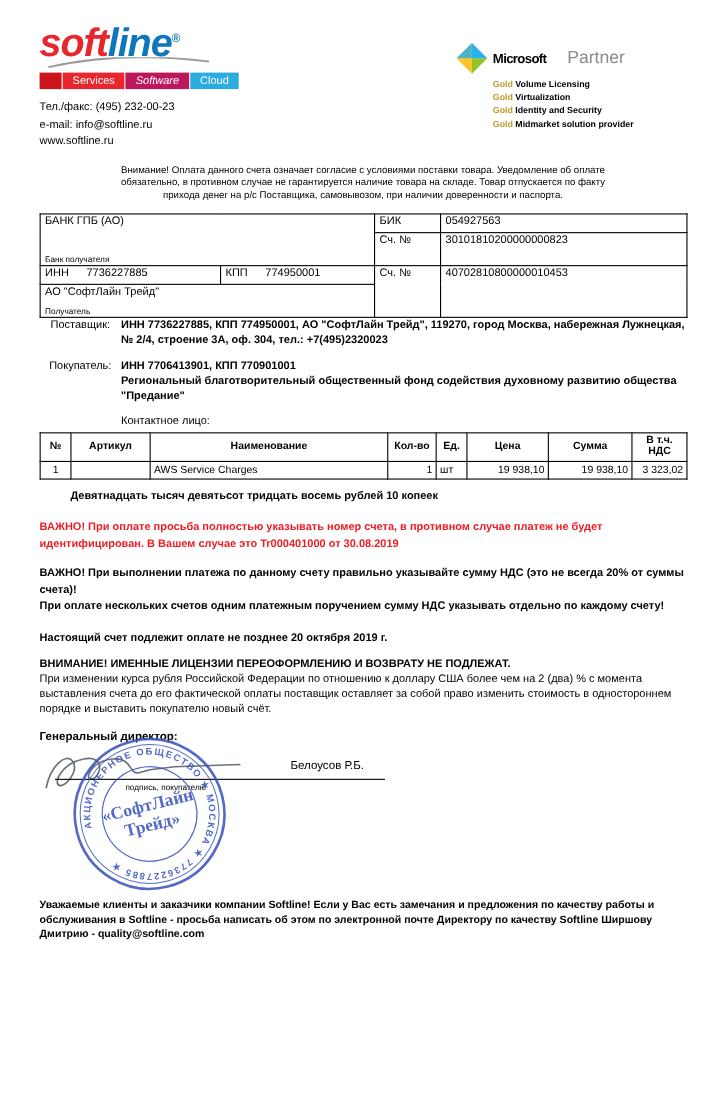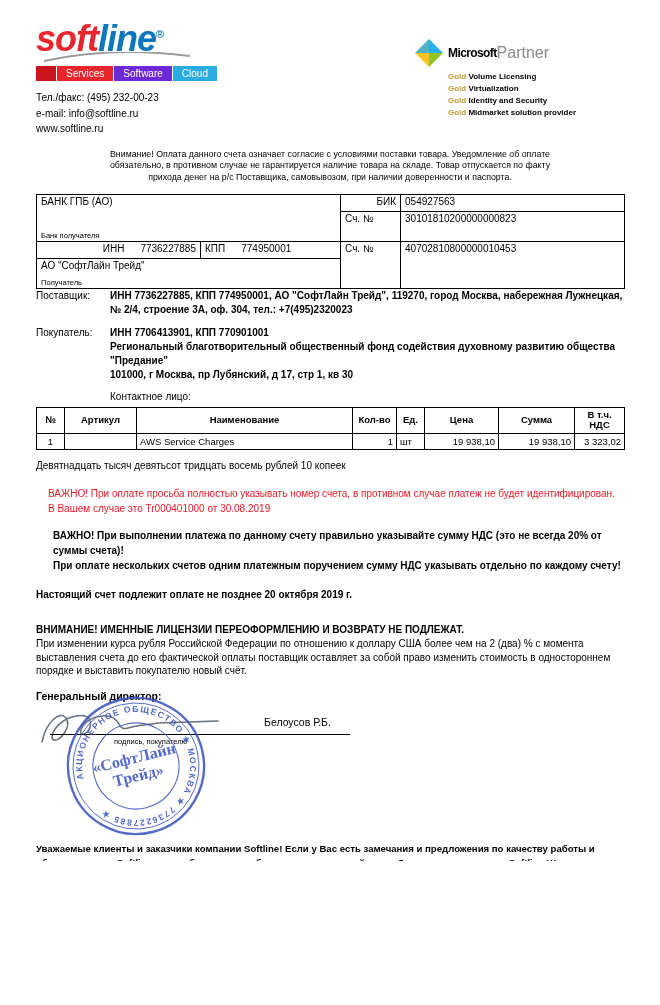--- a/index.html
+++ b/index.html
@@ -1,78 +1,78 @@
 <!DOCTYPE html>
 <html><head>
 <meta charset="utf-8">
 <style>
   * { margin:0; padding:0; box-sizing:border-box; }
   html,body { background:#fff; }
   body { font-family:"Liberation Sans", sans-serif; color:#000; }
   .page { width:660px; height:861px; padding:22px 36px 12px; position:relative; overflow:hidden; background:#fff; }
-  .bold { font-weight:normal; }
+  .bold { font-weight:bold;margin-left:28px; }
 
   
   .header { display:flex; justify-content:space-between; align-items:flex-start; }
   .logo { font-style:italic; font-weight:bold; font-size:36px; line-height:0.95; letter-spacing:-1px; }
   .logo-soft { color:#e8262d; }
   .logo-line { color:#0e76bc; }
   .logo-reg { font-size:11px; color:#0e76bc; font-style:normal; }
   .logo-swoosh { display:block; margin:-4px 0 0 6px; }
   .logo-bar { display:flex; margin-top:4px; gap:1px; width:max-content; }
   .bar-block { width:20px; background:#c9151b; }
   .bar-seg { color:#fff; font-size:10px; padding:2px 9px; }
   .seg-red { background:#e8262d; }
-  .seg-blue { background:#6d28d9; }
+  .seg-blue { background:#be185d;font-style:italic; }
   .seg-cyan { background:#2aabe2; }
   .contact { margin-top:9px; font-size:10px; line-height:1.55; }
 
   .header-right { width:210px; padding-top:16px; }
   .ms-row { display:flex; align-items:center; }
   .ms-brand { font-size:12px; font-weight:bold; letter-spacing:-0.6px; margin-left:4px; }
-  .ms-partner { font-size:16px; color:#8a8a8a; margin-left:0; }
+  .ms-partner { font-size:16px; color:#8a8a8a; margin-left:19px; }
   .certs { margin-top:3px; font-size:8px; line-height:1.5; font-weight:bold; padding-left:34px; }
   .gold { color:#c19a2e; }
 
   .notice { width:452px; margin:12px auto 10px; font-size:8.8px; text-align:center; line-height:1.32; }
 
   
   .bank-table { width:100%; border-collapse:collapse; font-size:10px; table-layout:fixed; }
   .bank-table td { border:1px solid #000; padding:1px 4px; vertical-align:top; }
   .rel { position:relative; }
   .cell-caption { position:absolute; bottom:1px; left:4px; font-size:7.5px; }
-  .h17 { height:17px;text-align:right; }
+  .h17 { height:17px; }
   .h30 { height:30px; }
   .lbl-gap { margin-left:16px; }
 
   .title { margin:14px 0 11px; font-size:15px; font-weight:bold; }
 
   .party { display:flex; font-size:10px; margin-bottom:9px; }
-  .party-label { width:74px; flex-shrink:0; padding-top:1px; }
+  .party-label { width:74px; flex-shrink:0; padding-top:1px;text-align:center; }
   .party-text { font-weight:bold; line-height:1.4; }
   .contact-person { margin-left:74px; font-size:10px; margin-bottom:5px; }
 
   
   .items-table { width:100%; border-collapse:collapse; font-size:9.5px; table-layout:fixed; }
   .items-table th, .items-table td { border:1px solid #000; padding:2px 3px; overflow:hidden; }
   .items-table th { font-weight:bold; text-align:center; vertical-align:middle; line-height:1.15; height:26px; }
   .items-table td { height:15px; }
   .ta-c { text-align:center; }
   .ta-r { text-align:right; }
 
   .totals { margin-top:8px; padding-right:49px; font-size:10.5px; font-weight:bold; display:flex; flex-direction:column; align-items:flex-end; row-gap:4px; }
   .trow { display:flex; }
   .tvalue { width:96px; text-align:right; }
 
   .summary { margin-top:8px; font-size:10px; line-height:1.55; }
 
-  .warning-red { margin-top:12px; color:#ec1c24; font-weight:normal; font-size:10px; line-height:1.5;margin-left:12px; }
-  .warning-block { margin-top:12px; font-size:10px; line-height:1.5; font-weight:bold;margin-left:17px; }
+  .warning-red { margin-top:12px; color:#ec1c24; font-weight:bold; font-size:10px; line-height:1.5; }
+  .warning-block { margin-top:12px; font-size:10px; line-height:1.5; font-weight:bold; }
   .due { margin-top:16px; font-size:10px; font-weight:bold; }
-  .license { margin-top:24px; font-size:10px; font-weight:bold; }
+  .license { margin-top:12px; font-size:10px; font-weight:bold; }
   .currency-note { margin-top:2px; font-size:10px; line-height:1.38; }
 
   
   .sign-area { position:relative; height:150px; margin-top:12px; }
   .sign-role { font-size:10.5px; font-weight:bold; }
   .sig-svg { position:absolute; left:0; top:12px; }
   .sign-name { position:absolute; left:228px; top:26px; font-size:10.5px;text-align:right; }
   .sign-line { position:absolute; left:14px; top:44px; width:300px; border-bottom:1px solid #000; }
   .sign-caption { position:absolute; left:78px; top:47px; font-size:7.5px; }
   .stamp-svg { position:absolute; left:28px; top:4px; transform:rotate(-14deg); opacity:0.88; }
@@ -166,21 +166,20 @@
   <div class="party">
     <div class="party-label">Поставщик:</div>
     <div class="party-text">ИНН 7736227885, КПП 774950001,  АО "СофтЛайн Трейд",  119270, город Москва, набережная Лужнецкая, № 2/4, строение 3А, оф. 304,  тел.: +7(495)2320023</div>
   </div>
 
   <div class="party">
     <div class="party-label">Покупатель:</div>
     <div class="party-text">
       <div>ИНН 7706413901,  КПП 770901001</div>
       <div>Региональный благотворительный общественный фонд содействия духовному развитию общества "Предание"</div>
-      <div>101000, г Москва, пр Лубянский, д 17, стр 1, кв 30</div>
     </div>
   </div>
 
   <div class="contact-person">Контактное лицо:</div>
 
   <table class="items-table">
     <colgroup>
       <col style="width:28px">
         <col style="width:72px">
         <col style="width:216px">

